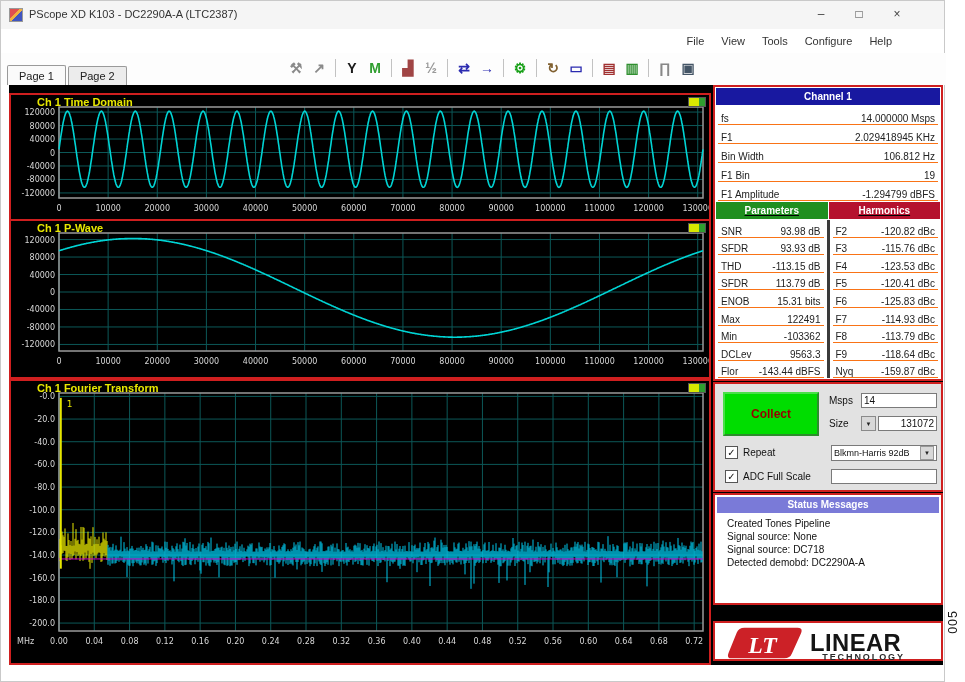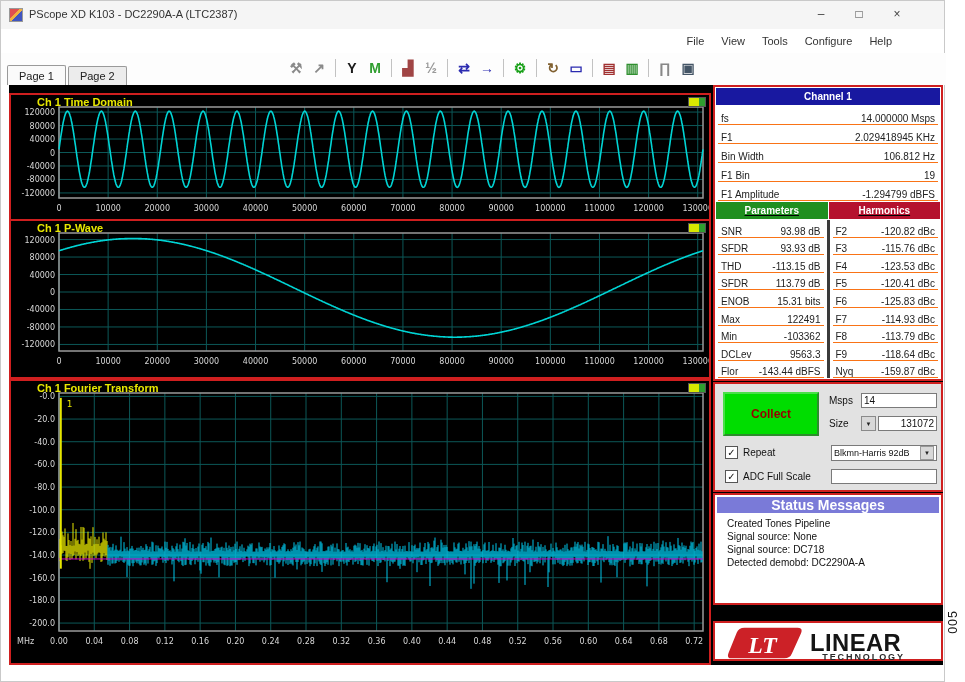--- a/index.html
+++ b/index.html
@@ -74,21 +74,21 @@
   .dd-btn::after{content:"▼";font-size:6px;color:#222;}
   .combo{position:absolute;display:flex;align-items:center;background:#fff;border:1px solid #7a7a7a;
          height:16px;box-sizing:border-box;font-size:9px;color:#111;padding:0 2px;}
   .combo .arr{margin-left:auto;width:12px;height:12px;background:#d8d8d8;border:1px solid #999;
               display:flex;align-items:center;justify-content:center;}
   .combo .arr::after{content:"▼";font-size:6px;color:#222;}
   .cb{position:absolute;width:11px;height:11px;background:#fff;border:1px solid #555;
       font-size:10px;line-height:11px;text-align:center;color:#111;box-sizing:content-box;}
 
   
-  .status-header{height:16px;line-height:16px;text-align:center;font-size:14px;font-weight:bold;
+  .status-header{height:16px;line-height:16px;text-align:center;font-size:10px;font-weight:bold;
                  color:#fff;background:#7a7ad8;margin:2px;}
   #status-lines{padding:2px 12px;}
   .status-line{font-size:10px;color:#111;line-height:13px;}
 
   
   .fig-num{position:absolute;left:946px;top:610px;writing-mode:vertical-rl;transform:rotate(180deg);
            font-size:12.5px;color:#111;letter-spacing:1px;}
 </style>
 </head>
 <body>

